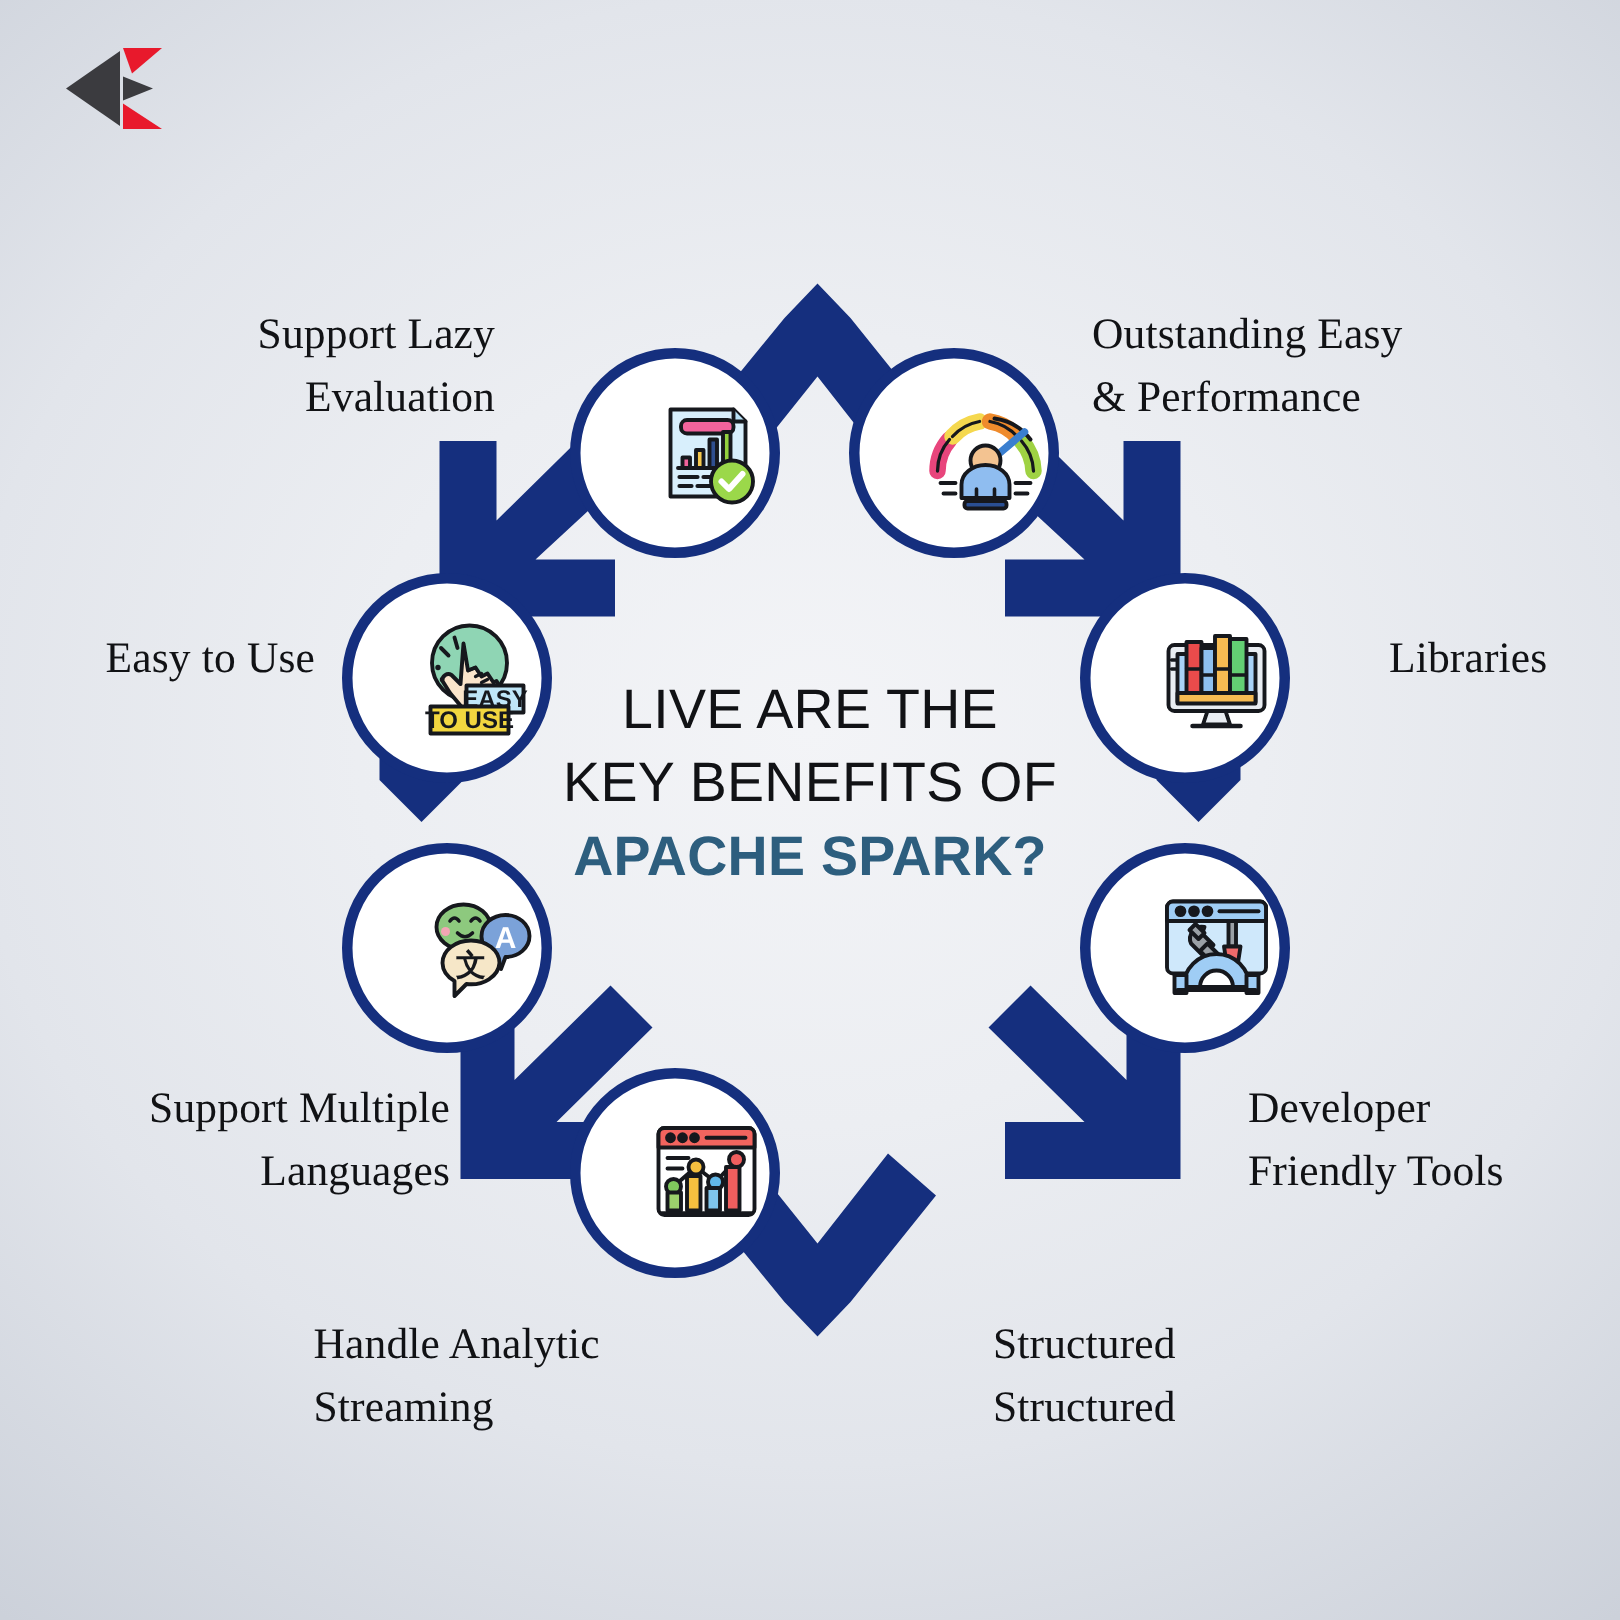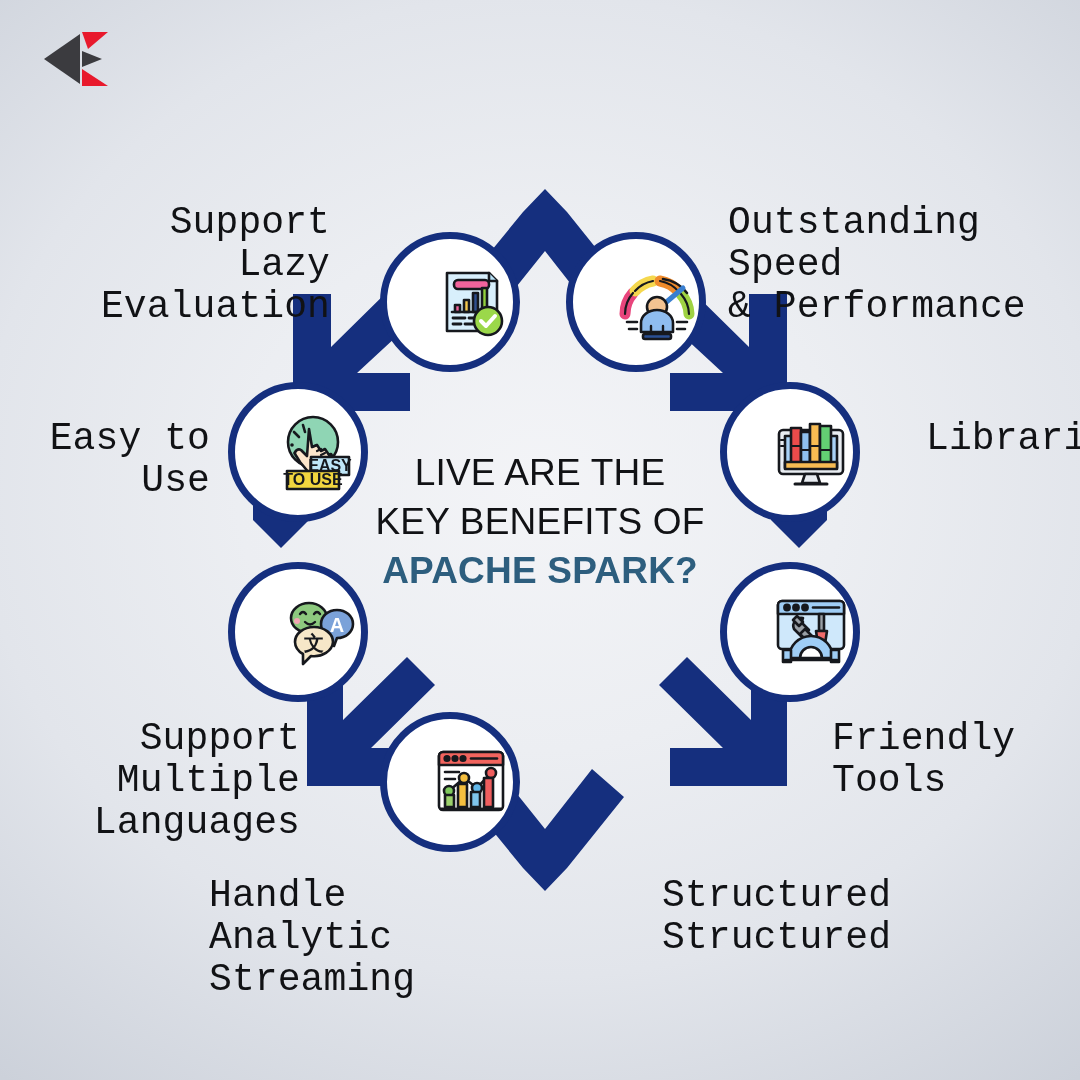--- a/index.html
+++ b/index.html
@@ -119,22 +119,22 @@
     display: flex;
     align-items: center;
     justify-content: flex-end;
     z-index: 5;
   }
   .node svg { display: block; }
 
   
   .label {
     position: absolute;
-    font-family: Liberation Mono, monospace;
-    font-size: 38px;
+    font-family: Liberation Serif, serif;
+    font-size: 29px;
     color: #111215;
     line-height: 42px;
     letter-spacing: 0.1px;
     z-index: 6;
   }
   .label.right { text-align: right; }
   .label.left  { text-align: left; }
 </style>
 </head>
 <body>
@@ -333,29 +333,30 @@
       </svg>
       </span>
     </div>
 
     <div class="label right" style="left:60px; top:202px; width:270px;">
       <div>Support Lazy</div>
       <div>Evaluation</div>
     </div>
 
     <div class="label left" style="left:728px; top:202px; width:320px;">
-      <div>Outstanding Speed</div>
+      <div>Outstanding Easy</div>
       <div>&amp; Performance</div>
     </div>
 
     <div class="label left" style="left:890px; top:418px; width:180px;margin-left:36px;">
       <div>Libraries</div>
     </div>
 
     <div class="label left" style="left:832px; top:718px; width:230px;">
+      <div>Developer</div>
       <div>Friendly Tools</div>
     </div>
 
     <div class="label left" style="left:662px; top:875px; width:250px;">
       <div>Structured</div>
       <div>Structured</div>
     </div>
 
     <div class="label left" style="left:209px; top:875px; width:280px;">
       <div>Handle Analytic</div>

